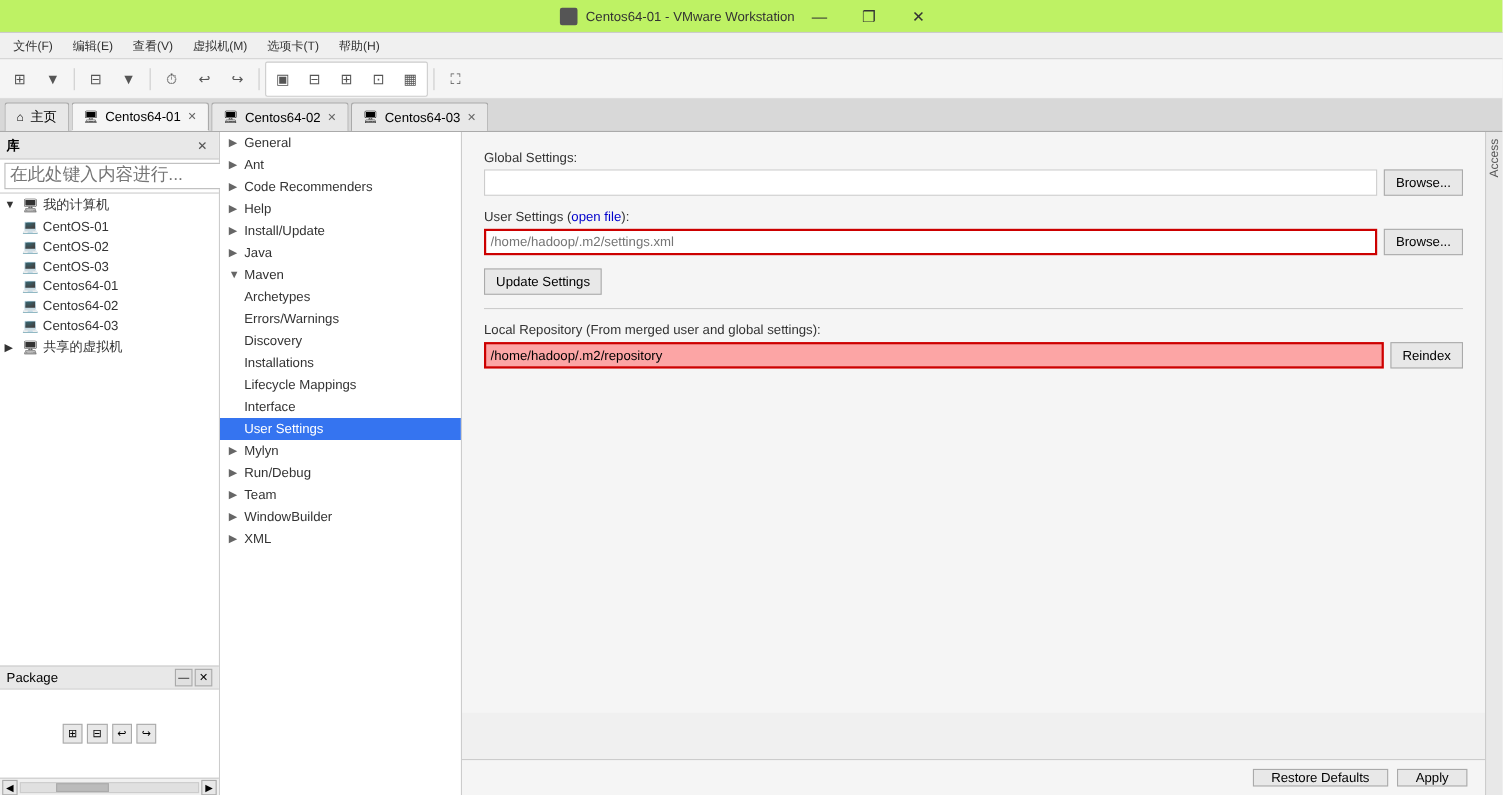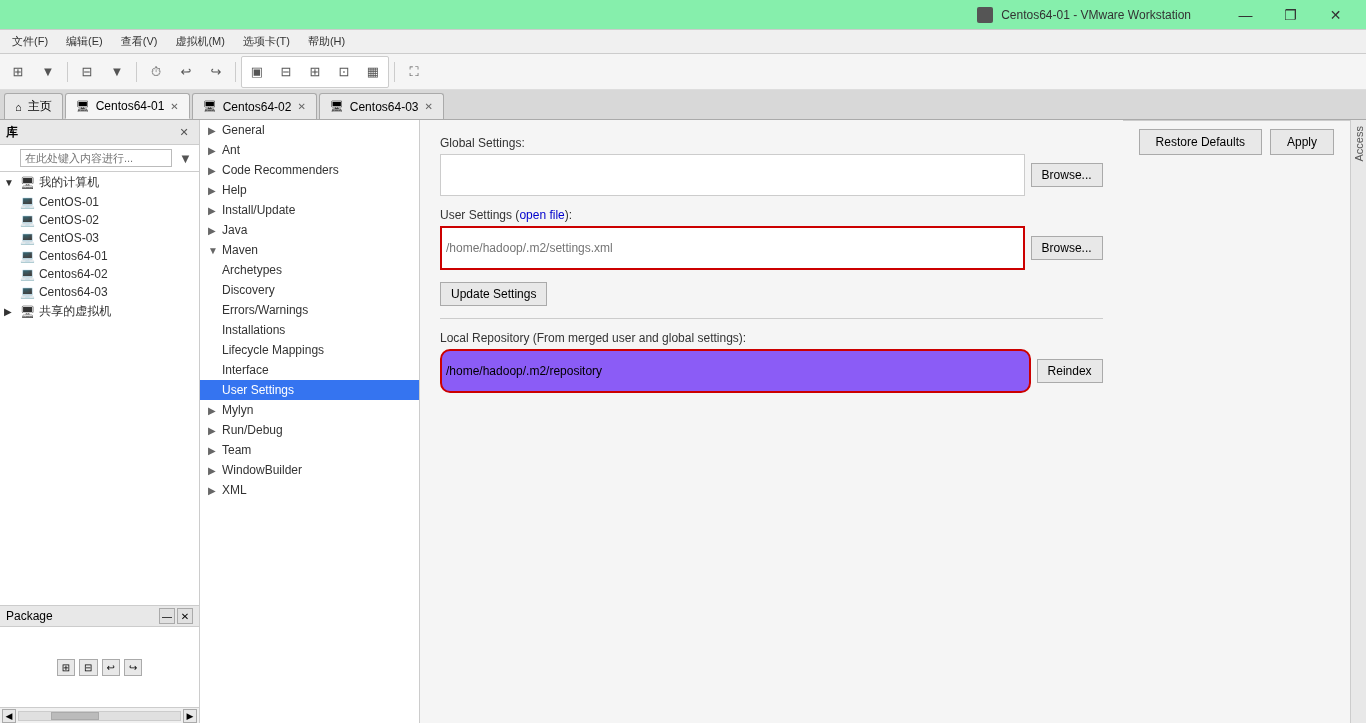--- a/index.html
+++ b/index.html
@@ -1,27 +1,26 @@
 <!DOCTYPE html>
 <html><head>
   <meta charset="utf-8">
   <style>
     * { margin: 0; padding: 0; box-sizing: border-box; }
     body { font-family: 'Segoe UI', Arial, sans-serif; font-size: 12px; background: #f0f0f0; width: 1366px; height: 723px; overflow: hidden; }
 
     
     .title-bar {
-      background: #86efac;
+      background: #bef264;
       height: 30px;
       display: flex;
       align-items: center;
-      justify-content: flex-end;
+      justify-content: center;
       padding: 0 8px;
       border-bottom: 1px solid #ccc;
-      gap: 32px;
     }
     .title-bar-left { display: flex; align-items: center; gap: 8px; }
     .title-bar-icon { width: 16px; height: 16px; background: #555; border-radius: 2px; }
     .title-bar-title { font-size: 12px; color: #333; }
     .title-bar-controls { display: flex; gap: 0; }
     .title-bar-btn {
       width: 45px; height: 30px;
       display: flex; align-items: center; justify-content: center;
       cursor: pointer; font-size: 14px; color: #333;
       background: transparent;
@@ -162,21 +161,21 @@
     .prefs-label a { color: #0000cc; text-decoration: none; }
     .input-row {
       display: flex;
       gap: 6px;
       align-items: center;
     }
     .prefs-input {
       flex: 1;
       height: 24px;
       border: 1px solid #ccc;
-      padding: 20px 4px;
+      padding: 2px 4px;
       font-size: 12px;
       background: #fff;
       outline: none;
     }
     .prefs-input.highlighted {
       border: 2px solid #cc0000;
     }
     .prefs-input.highlighted-local {
       border: 2px solid #cc0000;
     }
@@ -199,21 +198,21 @@
     
     .prefs-footer {
       background: #f5f5f5;
       border-top: 1px solid #ccc;
       padding: 8px 16px;
       display: flex;
       justify-content: flex-end;
       gap: 8px;
     }
     .footer-btn {
-      height: 26px;
+      height: 16px;
       padding: 0 16px;
       font-size: 12px;
       border: 1px solid #aaa;
       background: #e8e8e8;
       cursor: pointer;
     }
 
     
     ::-webkit-scrollbar { width: 8px; height: 8px; }
     ::-webkit-scrollbar-track { background: #f0f0f0; }
@@ -370,21 +369,21 @@
     <div class="eclipse-body">
 
       <div class="left-sidebar-panel">
 
         <div style="display:flex; align-items:center; justify-content:space-between; background:#e8e8e8; padding:3px 6px; border-bottom:1px solid #ccc;">
           <span style="font-size:12px; font-weight:bold;">库</span>
           <button class="toolbar-btn" style="width:18px;height:18px;font-size:11px;">✕</button>
         </div>
 
         <div class="sidebar-search">
-          <input type="text" style="flex: 1 1 0%; font-size: 11px; border: 1px solid rgb(187, 187, 187); padding: 2px 4px; margin-left: 16px;" placeholder="在此处键入内容进行...">
+          <input type="text" style="flex: 1 1 0%; font-size: 16px; border: 1px solid rgb(187, 187, 187); padding: 2px 4px;" placeholder="在此处键入内容进行...">
           <button class="toolbar-btn" style="width:20px;height:20px;">▼</button>
         </div>
 
         <div style="overflow-y:auto; flex:1;">
           <div class="tree-item">
             <span class="tree-arrow">▼</span>
             <span class="tree-icon">🖥</span>
             <span>我的计算机</span>
           </div>
           <div class="tree-item tree-indent-1">
@@ -474,24 +473,24 @@
               <span>Java</span>
             </div>
             <div class="prefs-item">
               <span class="arrow">▼</span>
               <span>Maven</span>
             </div>
             <div class="prefs-item prefs-indent-1">
               <span>Archetypes</span>
             </div>
             <div class="prefs-item prefs-indent-1">
+              <span>Errors/Warnings</span>
+            </div>
+            <div class="prefs-item prefs-indent-1">
               <span>Discovery</span>
-            </div>
-            <div class="prefs-item prefs-indent-1">
-              <span>Errors/Warnings</span>
             </div>
             <div class="prefs-item prefs-indent-1">
               <span>Installations</span>
             </div>
             <div class="prefs-item prefs-indent-1">
               <span>Lifecycle Mappings</span>
             </div>
             <div class="prefs-item prefs-indent-1">
               <span>Interface</span>
             </div>
@@ -513,21 +512,21 @@
             <div class="prefs-item">
               <span class="arrow">▶</span>
               <span>WindowBuilder</span>
             </div>
             <div class="prefs-item">
               <span class="arrow">▶</span>
               <span>XML</span>
             </div>
           </div>
 
-          <div style="flex:1; display:flex; flex-direction:row; overflow:hidden;">
+          <div style="flex:1; display:flex; flex-direction:column; overflow:hidden;gap:42px;">
             <div class="prefs-content">
 
               <div class="prefs-row">
                 <div class="prefs-label">Global Settings:</div>
                 <div class="input-row">
                   <input type="text" class="prefs-input" value="" style="">
                   <button class="prefs-btn">Browse...</button>
                 </div>
               </div>
 
@@ -544,21 +543,21 @@
 
               <div class="prefs-row">
                 <button class="prefs-btn">Update Settings</button>
               </div>
 
               <div class="separator-line"></div>
 
               <div class="prefs-row">
                 <div class="prefs-label">Local Repository (From merged user and global settings):</div>
                 <div class="input-row">
-                  <input type="text" class="prefs-input highlighted-local" style="background: #8b5cf6; border-radius: 10px;" value="/home/hadoop/.m2/repository">
+                  <input type="text" class="prefs-input highlighted-local" style="background: #fca5a5;" value="/home/hadoop/.m2/repository">
                   <button class="prefs-btn">Reindex</button>
                 </div>
               </div>
             </div>
 
             <div class="prefs-footer">
               <button class="footer-btn">Restore Defaults</button>
               <button class="footer-btn">Apply</button>
             </div>
           </div>

